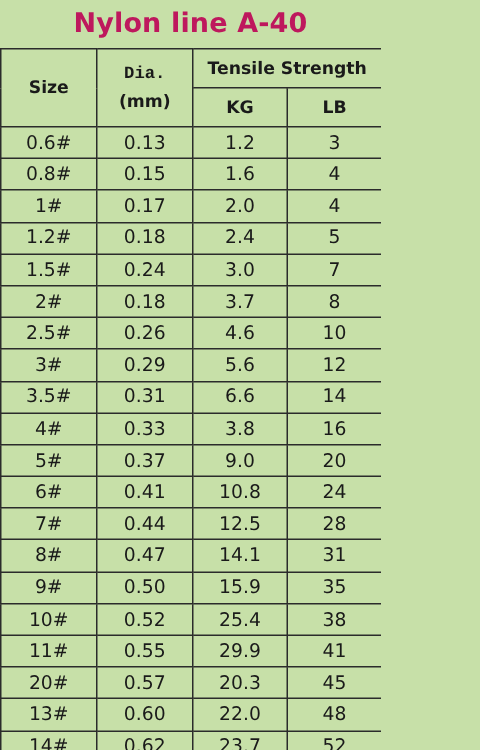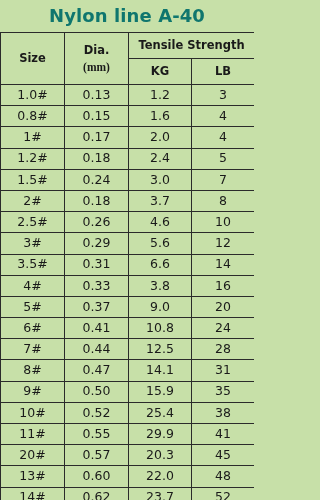--- a/index.html
+++ b/index.html
@@ -30,21 +30,21 @@
     display: flex;
     align-items: center;
     justify-content: center;
     background: #c7e0a8;
     box-sizing: border-box;
   }
   .title-text {
     font-size: 18px;
     font-weight: bold;
     letter-spacing: 0.1px;
-    color: #0f766e;
+    color: #be185d;
     line-height: 1;
     white-space: nowrap;
   }
 
   
   table.spec-table {
     border-collapse: collapse;
     width: 254px;
     table-layout: fixed;
     background: #c7e0a8;
@@ -73,22 +73,22 @@
 
   .col-size   { width: 64px; }
   .col-dia    { width: 64px; }
   .col-kg     { width: 63px; }
   .col-lb     { width: 63px; }
 
   .th-size, .th-dia { height: 52px; }
   .th-tensile { height: 26px; }
   .th-kgb     { height: 26px; margin-top: 33px; }
 
-  .dia-line1 { display: block; }
-  .dia-line2 { display: block; margin-top: 2px; font-family: Liberation Serif, serif; }
+  .dia-line1 { display: block; font-family: Liberation Mono, monospace; }
+  .dia-line2 { display: block; margin-top: 2px; }
 </style>
 </head>
 <body>
 
 <div class="spec-sheet">
 
   <div class="title-band">
     <div class="title-text">Nylon line A-40</div>
   </div>
 
@@ -108,21 +108,21 @@
         </th>
         <th class="th-tensile" colspan="2">Tensile Strength</th>
       </tr>
       <tr>
         <th class="th-kgb">KG</th>
         <th class="th-kgb">LB</th>
       </tr>
     </thead>
     <tbody id="spec-body">
         <tr>
-          <td>1.0#</td>
+          <td>0.6#</td>
           <td>0.13</td>
           <td>1.2</td>
           <td>3</td>
         </tr>
         <tr>
           <td>0.8#</td>
           <td>0.15</td>
           <td>1.6</td>
           <td>4</td>
         </tr>

